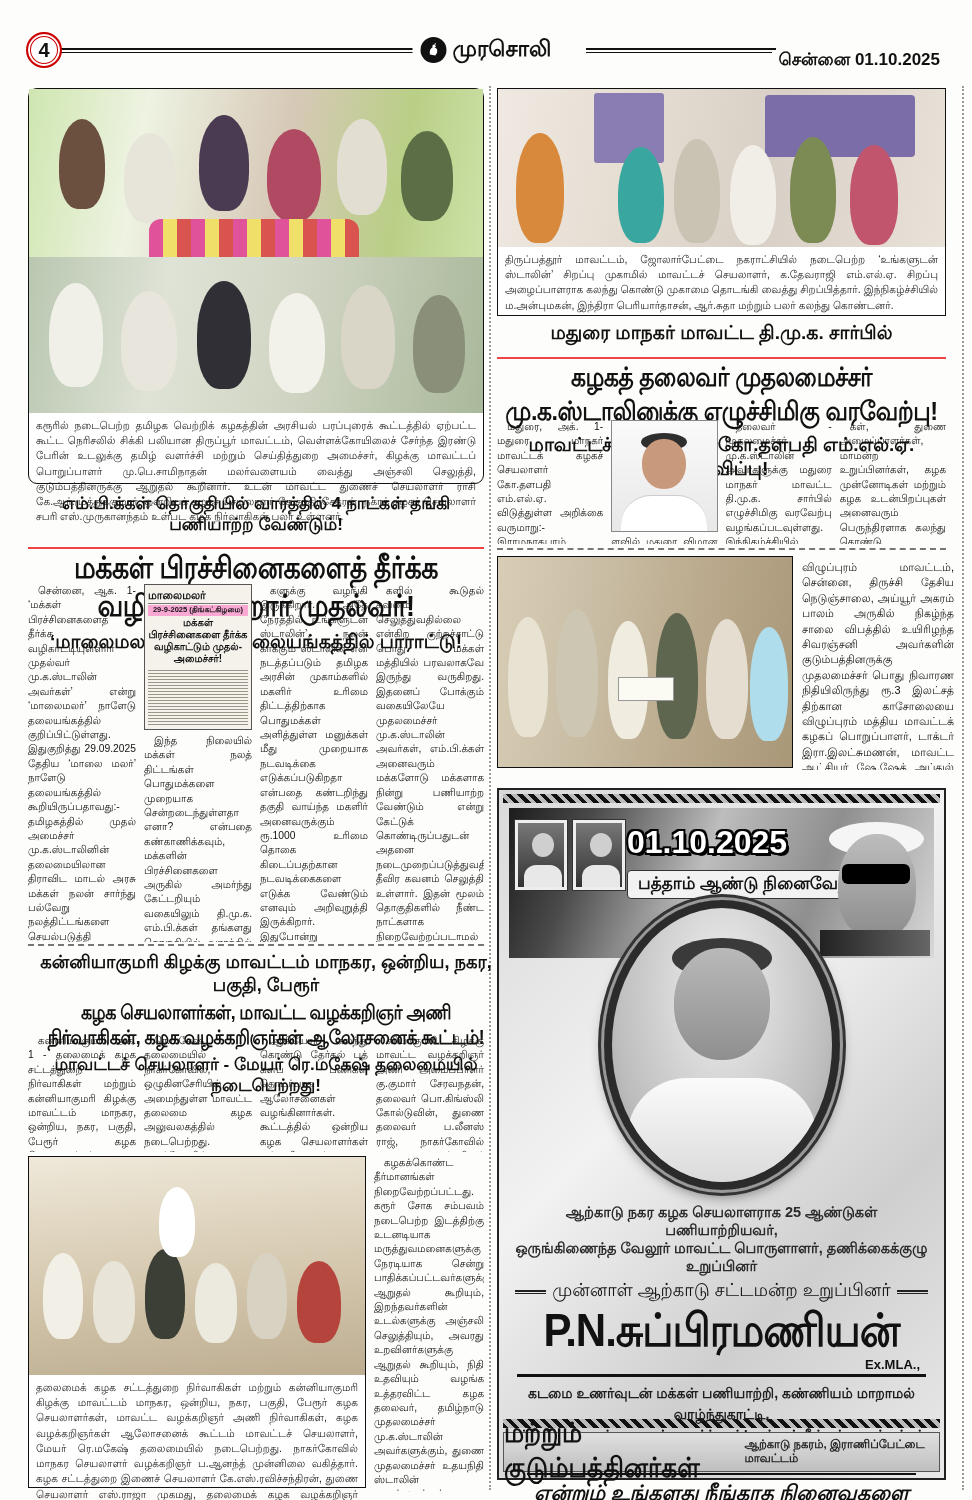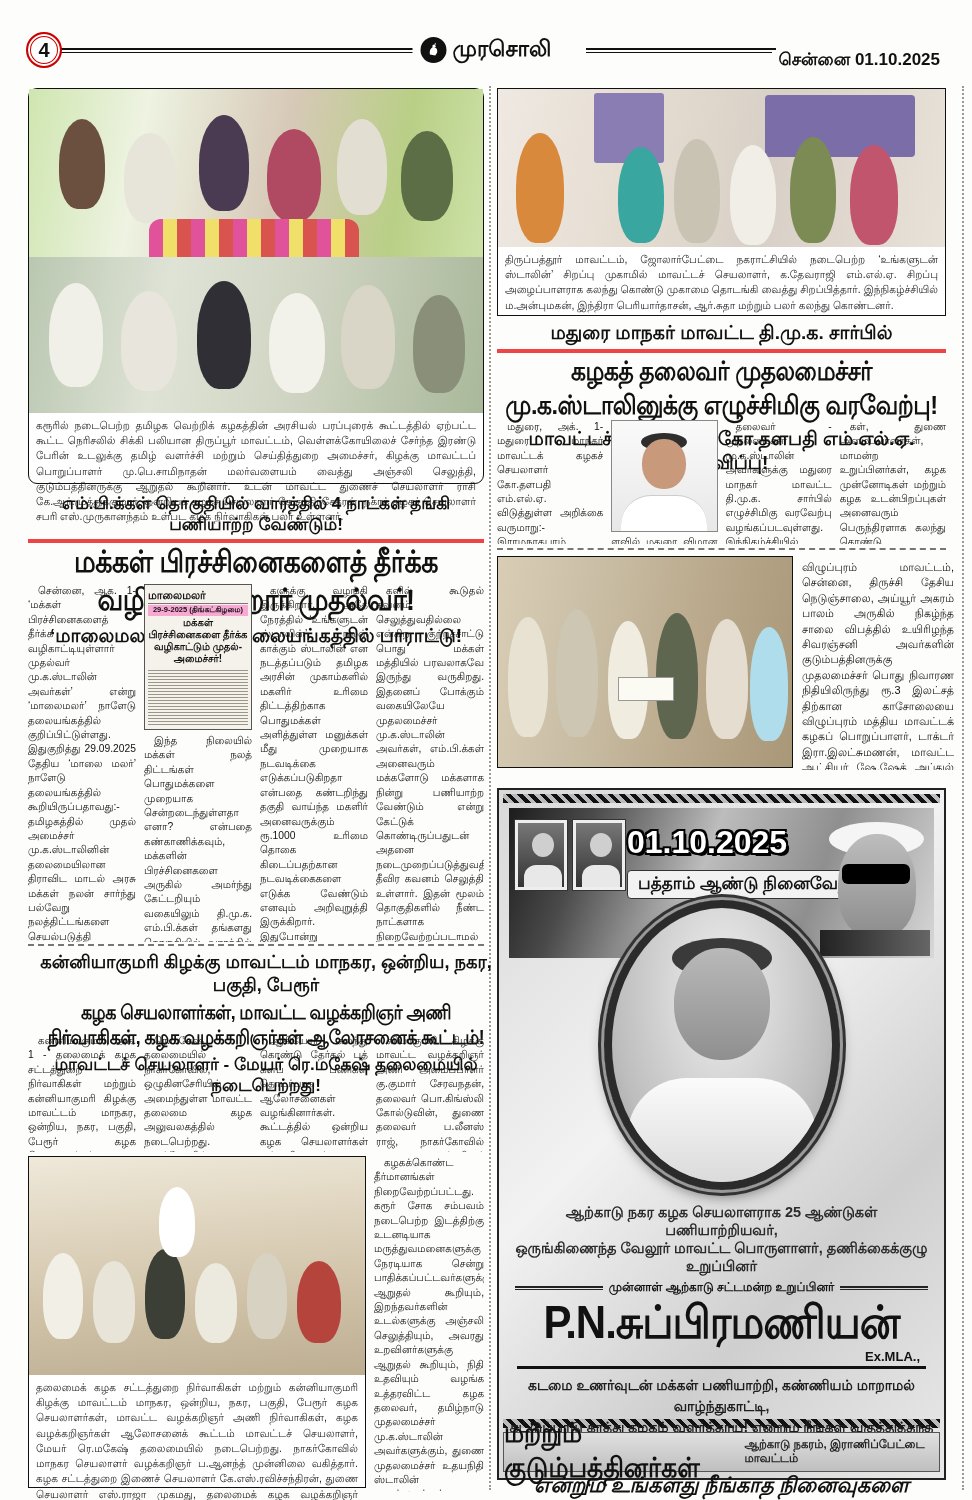--- a/index.html
+++ b/index.html
@@ -21,21 +21,21 @@
   .hdash { position:absolute; border-top:2px dashed #777; }
 
   
   .phbox { border:1px solid #111; background:#fff; }
   .photo { position:relative; overflow:hidden; }
   .fig { position:absolute; border-radius:50% 50% 40% 40%; }
   .caption { font-size:10.5px; line-height:1.45; text-align:justify; color:#222; padding:5px 7px; }
 
   
   .kicker { font-size:17px; font-weight:bold; text-align:center; letter-spacing:0; }
-  .kicker.ul { border-bottom:4px solid #ef4444; padding-bottom:3px; }
+  .kicker.ul { border-bottom:2px solid #ef4444; padding-bottom:11px; }
   .bighead { font-weight:bold; text-align:center; transform:scaleY(1.12); transform-origin:center; letter-spacing:-0.5px; }
   .subhead { font-weight:bold; text-align:center; }
 
   
   .cols { display:flex; gap:8px; }
   .col { flex:1; font-size:10.3px; line-height:1.4; text-align:justify; overflow:hidden; }
   .col p { text-indent:10px; }
 
   
   .clip { border:1px solid #555; background:#f4f2ea; padding:3px; margin-bottom:4px; }
@@ -60,21 +60,21 @@
   .kg-glass { position:absolute; right:24px; top:48px; width:68px; height:20px; background:#000; border-radius:6px; }
   .kg-shawl { position:absolute; right:4px; bottom:0; width:110px; height:26px; background:linear-gradient(90deg,#222,#666); }
   .oval-wrap { position:absolute; left:50%; top:92px; transform:translateX(-50%); width:236px; height:290px; }
   .oval { position:absolute; inset:0; border-radius:50%; border:8px solid #2b2b2b; box-shadow:0 0 0 3px #999,0 0 0 6px #333, 0 6px 14px rgba(0,0,0,.5); background:radial-gradient(ellipse at 50% 30%,#efefef,#bdbdbd 70%,#9a9a9a); overflow:hidden; }
   .ov-head { position:absolute; left:50%; top:40px; transform:translateX(-50%); width:96px; height:112px; border-radius:48%; background:linear-gradient(#b9b9b9,#8f8f8f); }
   .ov-hair { position:absolute; left:50%; top:30px; transform:translateX(-50%); width:100px; height:40px; border-radius:50%; background:#3a3a3a; }
   .ov-shirt { position:absolute; left:50%; bottom:-6px; transform:translateX(-50%); width:190px; height:110px; border-radius:60px 60px 0 0; background:linear-gradient(#fbfbfb,#d9d9d9); }
   .ad-line { text-align:center; font-size:14.5px; font-weight:bold; color:#2a2a2a; }
   .rule-label { display:flex; align-items:center; gap:6px; margin:4px 6px; }
   .rule-label .rl { flex:1; border-top:2px solid #222; border-bottom:1px solid #222; height:4px; }
-  .rule-label span { font-size:12px; font-weight:bold; white-space:nowrap; }
+  .rule-label span { font-size:18px; font-weight:normal; white-space:nowrap; }
   .ad-name { text-align:center; font-size:42px; font-weight:bold; letter-spacing:-1px; transform:scaleY(1.08); color:#111; }
   .ad-exmla { text-align:right; font-size:13px; font-weight:bold; margin:-4px 14px 0 0; }
   .ad-name-ul { border-top:3px solid #111; margin:2px 8px 6px 8px; }
   .tribute { text-align:center; font-size:14px; font-weight:bold; line-height:1.5; color:#1d1d1d; }
   .ad-hr { border-top:2px solid #111; margin:6px 18px; }
   .script-line { text-align:center; font-size:21px; font-weight:bold; font-style:italic; font-family:"Liberation Serif", serif; }
   .ad-footer { position:absolute; left:4px; right:4px; bottom:6px; height:40px; background:linear-gradient(#e0e0e0,#bfbfbf); border:1px solid #555; display:flex; align-items:center; justify-content:center; gap:10px; }
   .ft-big { font-size:25px; font-weight:bold; transform:scaleY(1.1); }
   .ft-small { font-size:11.5px; font-weight:bold; color:#222; }
 

